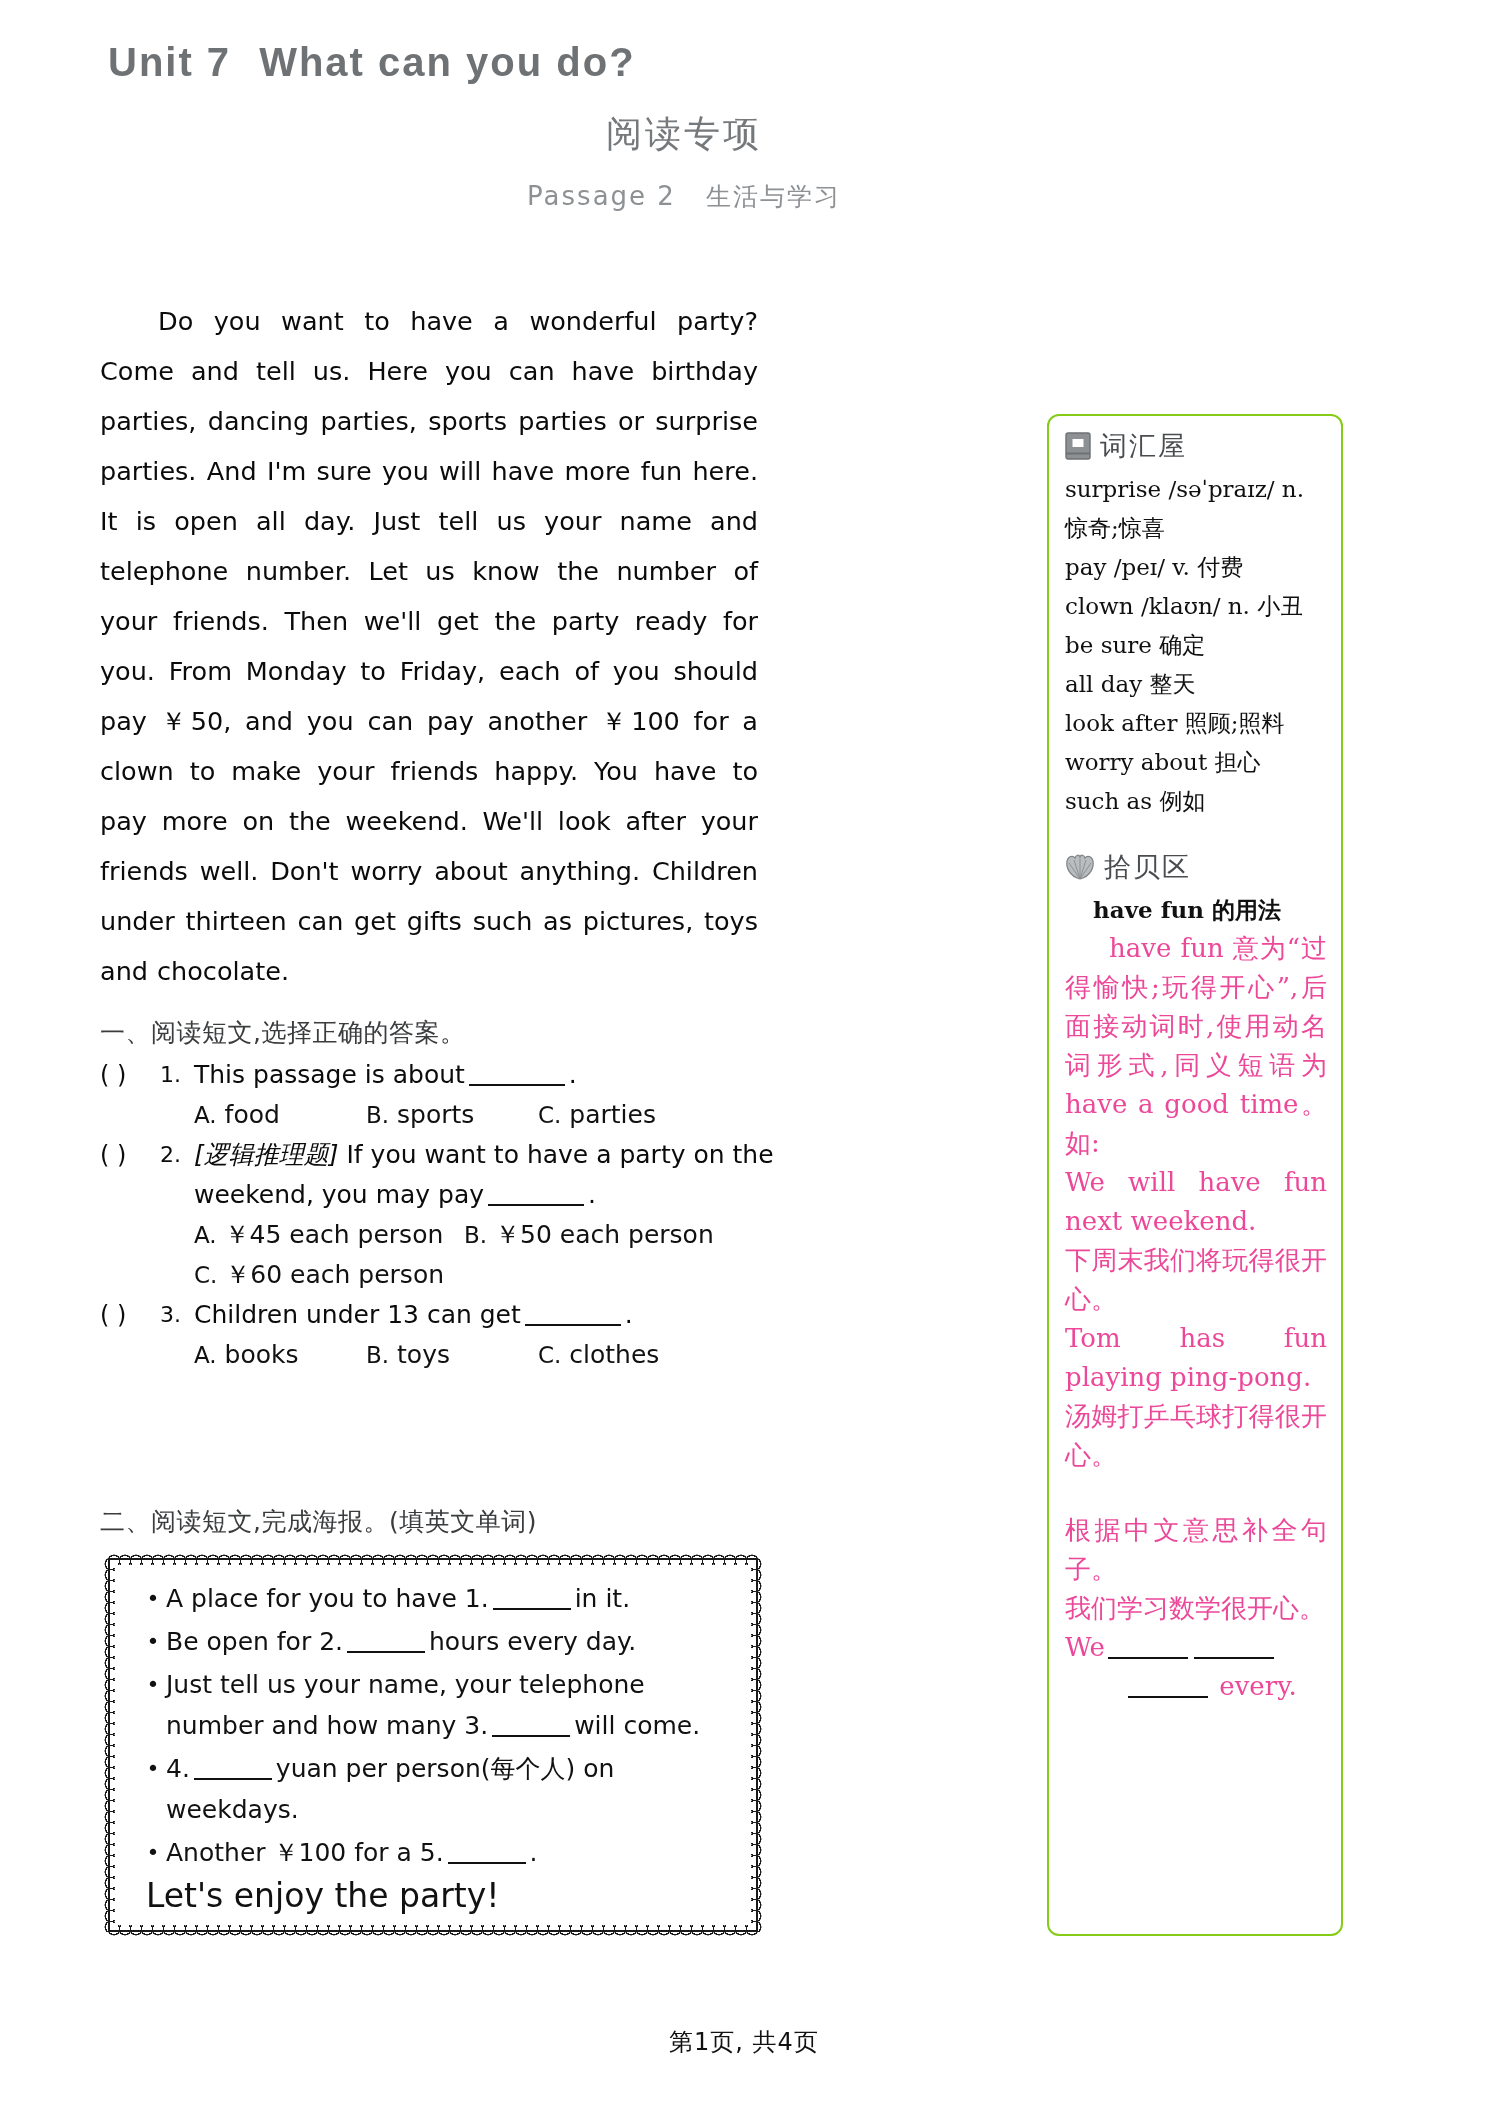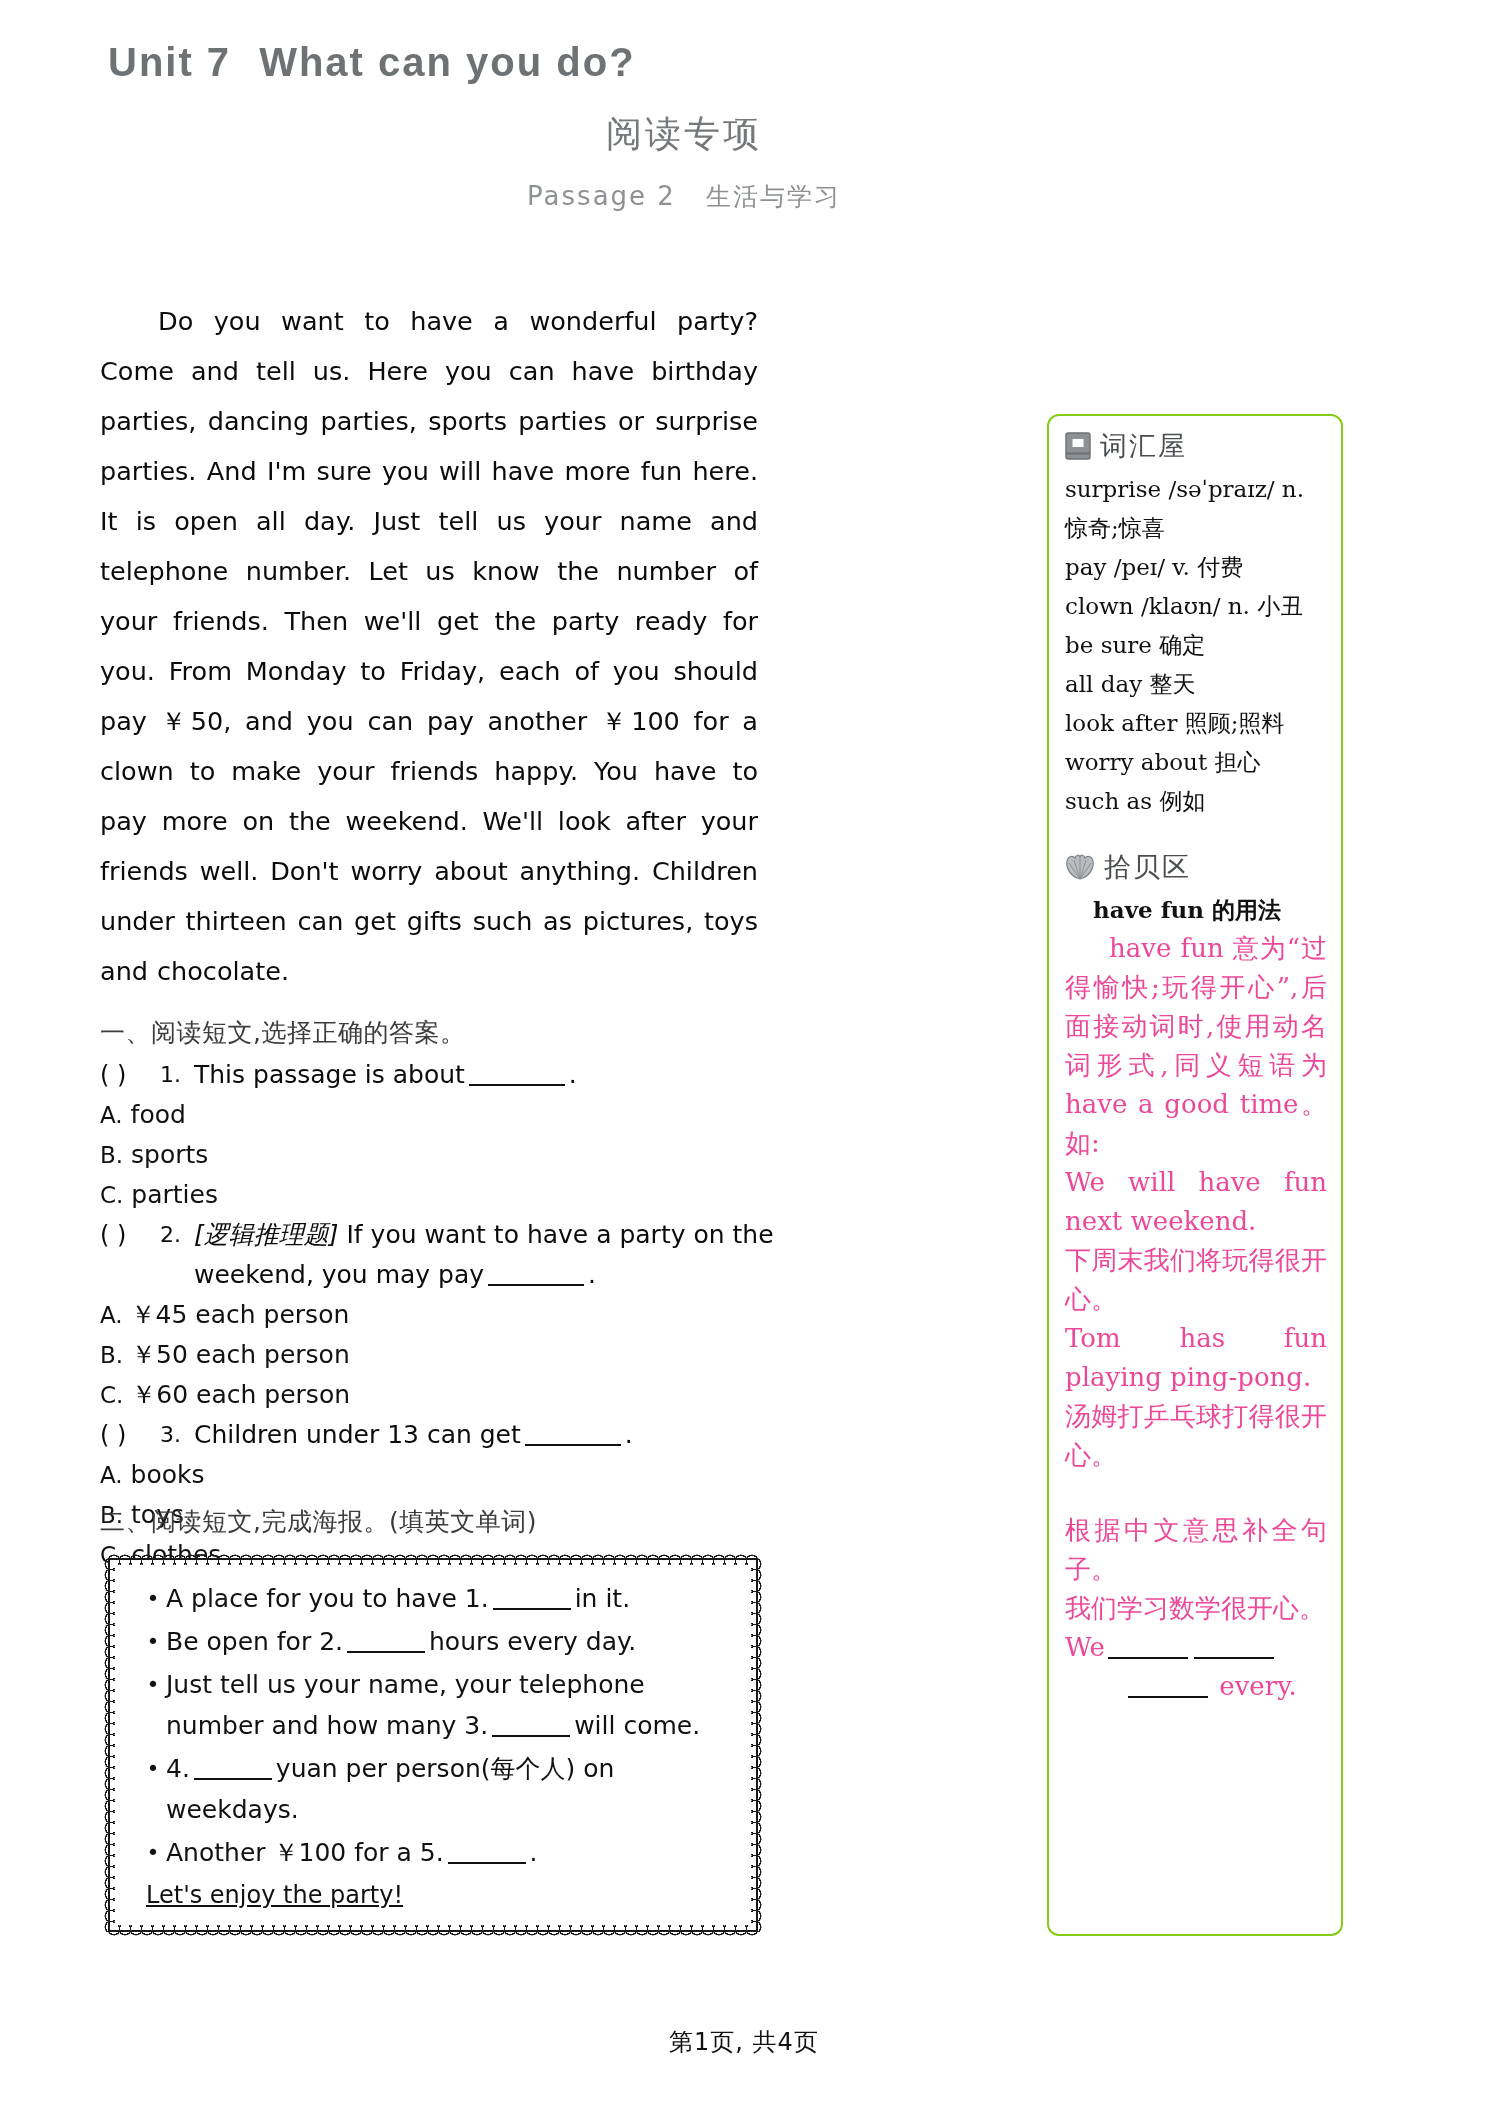--- a/index.html
+++ b/index.html
@@ -55,22 +55,22 @@
     font-size:25px; color:#3a3c3e; letter-spacing:0.5px;
     margin-bottom:6px;
   }
   .q-row { display:flex; font-size:25px; line-height:40px;
            font-family:"DejaVu Sans", sans-serif; color:#0b0b0b; }
   .q-paren { width:60px; flex:none; font-size:24px; color:#0b0b0b; }
   .q-num  { width:34px; flex:none; font-size:22px; }
   .q-text { flex:1; }
   .blank-u { display:inline-block; border-bottom:2px solid #111; width:96px; vertical-align:-3px; margin:0 4px; }
   .blank-s { display:inline-block; border-bottom:2px solid #111; width:78px; vertical-align:-3px; margin:0 4px; }
-  .opts { display:flex; font-size:25px; line-height:40px;
-          font-family:"DejaVu Sans", sans-serif;flex-direction:column; }
+  .opts { display:flex; margin-left:94px; font-size:25px; line-height:40px;
+          font-family:"DejaVu Sans", sans-serif; }
   .opts > span { display:block; }
   .opt-l { font-size:23px; }
   .cn-tag { font-family:"DejaVu Sans", serif; font-style:italic; }
 
   
   .poster-wrap { position:absolute; left:108px; width:650px; }
   .poster {
     position:relative;
     border:2px solid #1a1a1a;
     padding:18px 22px 14px 30px;
@@ -97,21 +97,21 @@
     background-repeat:repeat-y; background-size:14px 11px;
   }
   .poster-side.left { left:-9px;
     background-image: radial-gradient(circle at 10px 6px, transparent 5px, #1a1a1a 5px, #1a1a1a 6.4px, transparent 6.6px); }
   .poster-side.right { right:-9px;
     background-image: radial-gradient(circle at 4px 6px, transparent 5px, #1a1a1a 5px, #1a1a1a 6.4px, transparent 6.6px); }
   .p-item { display:flex; font-family:"DejaVu Sans", sans-serif;
             font-size:25px; line-height:41px; margin-bottom:2px; }
   .p-bullet { width:26px; flex:none; text-align:center; font-size:22px; }
   .p-text { flex:1; }
-  .p-final { font-family:"DejaVu Sans", sans-serif; font-size:24px; line-height:41px; padding-left:6px;text-decoration:underline; }
+  .p-final { font-family:"DejaVu Sans", sans-serif; font-size:33px; line-height:41px; padding-left:6px; }
 
   
   .sidebar {
     position:absolute; left:1047px; top:414px; width:296px;
     min-height:1522px;
     border:2px solid #84cc16; border-radius:12px;
     background:#fff;
     padding:12px 14px 10px 16px;
     box-sizing:border-box;
   }

